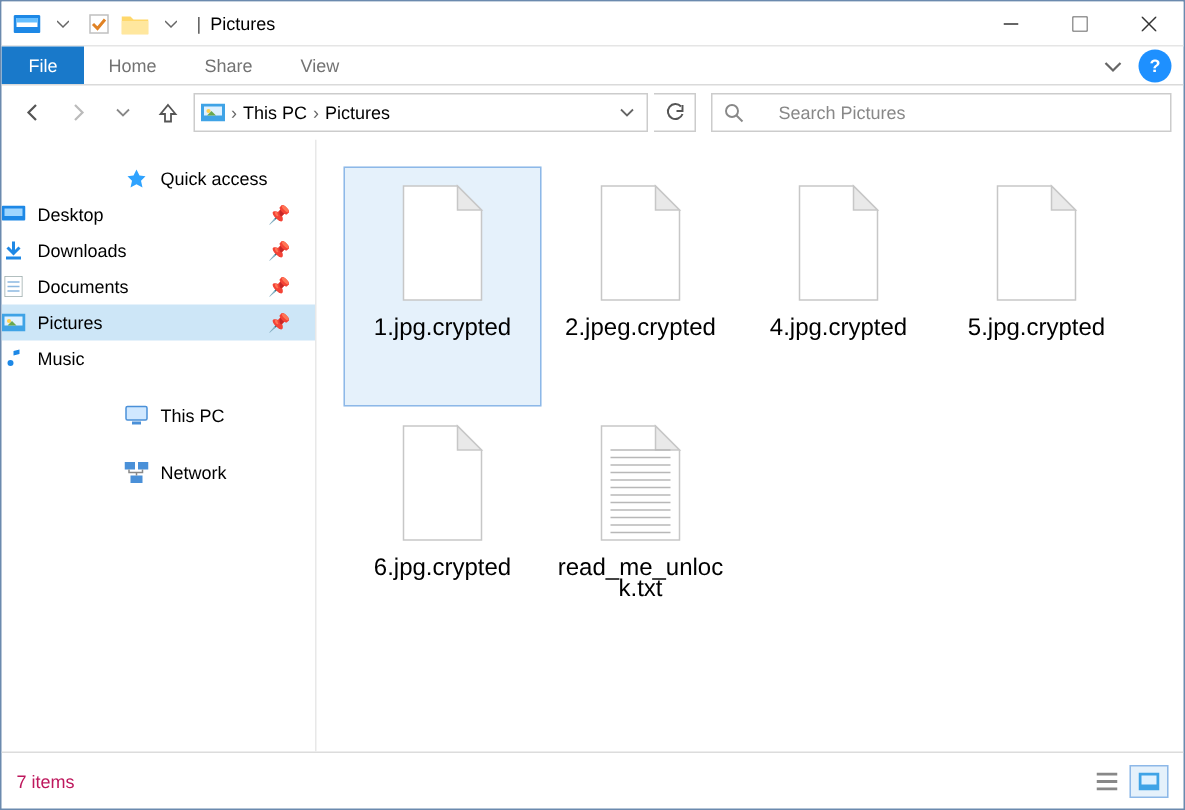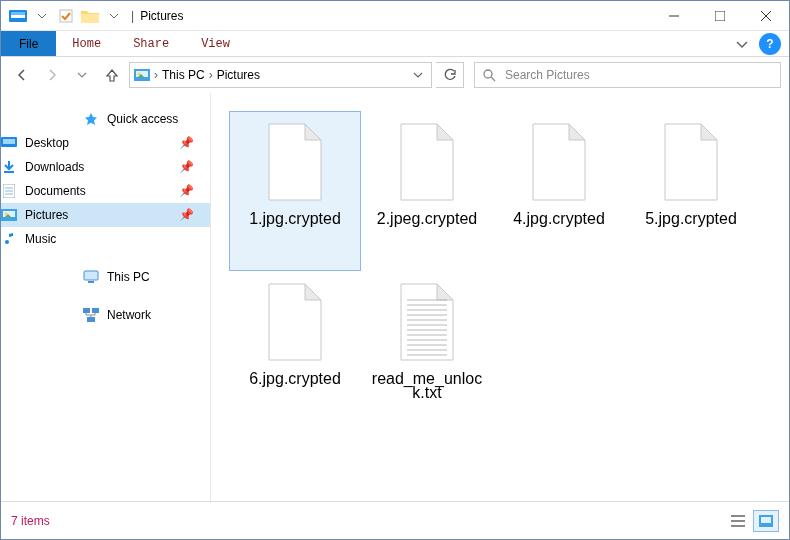--- a/index.html
+++ b/index.html
@@ -9,37 +9,37 @@
 .titlebar { height: 30px; display: flex; align-items: center; background: #fff; border-bottom: 1px solid #e5e5e5; }
 .titlebar .qat { display: flex; align-items: center; gap: 2px; padding-left: 6px; }
 .titlebar .qat-item { width: 22px; height: 22px; display:flex; align-items:center; justify-content:center; }
 .titlebar .title { margin-left: 6px; font-size: 12px; }
 .titlebar .spacer { flex: 1; }
 .titlebar .winbtn { width: 46px; height: 30px; display: flex; align-items: center; justify-content: center; font-family: inherit; }
 .winbtn svg { width: 10px; height: 10px; }
 
 
 .ribbon { height: 26px; display: flex; align-items: stretch; border-bottom: 1px solid #dadada; }
-.ribbon .file-tab { background:#1979ca; color:#000000; padding:0 18px; display:flex; align-items:center; font-size:12px; }
-.ribbon .tab { padding:0 16px; display:flex; align-items:center; color:#7f1d1d;font-family:Liberation Mono, monospace; }
+.ribbon .file-tab { background:#1979ca; color:#ffffff; padding:0 18px; display:flex; align-items:center; font-size:12px; }
+.ribbon .tab { padding:0 16px; display:flex; align-items:center; color:#737373; }
 .ribbon .rspace { flex:1; }
 .ribbon .collapse { width:30px; display:flex; align-items:center; justify-content:center; }
 .ribbon .help { width:22px; height:22px; margin:2px 8px 0 2px; border-radius:50%; background:#1e90ff; color:#fff; display:flex; align-items:center; justify-content:center; font-size:12px; font-weight:bold; }
 
 
 .navbar { height: 36px; display:flex; align-items:center; padding:4px 8px; gap:4px; }
 .nav-arrow { width:26px; height:26px; display:flex; align-items:center; justify-content:center; color:#999; }
 .nav-arrow.on { color:#555; }
 .addrbar { flex:1; height:26px; border:1px solid #ccc; display:flex; align-items:center; padding:0 4px; gap:2px; max-width:320px; }
 .addrbar .crumb { display:flex; align-items:center; gap:4px; }
 .addrbar .sep { color:#666; padding:0 2px; }
 .addrbar .aspacer { flex:1; }
 .addrbar .dd { color:#666; padding:0 4px; }
 .refresh { width:28px; height:26px; border:1px solid #ccc; border-left:none; display:flex; align-items:center; justify-content:center; }
-.searchbox { flex:1; height:26px; border:1px solid #ccc; display:flex; align-items:center; padding:0 6px; color:#888; gap:8px; margin-left:6px; }
+.searchbox { flex:1; height:26px; border:1px solid #ccc; display:flex; align-items:center; padding:0 6px; color:#888; gap:22px; margin-left:6px; }
 .searchbox input { border:none; outline:none; flex:1; font-size:12px; color:#333; }
 .searchbox input::placeholder { color:#888; }
 
 
 .main { flex:1; display:flex; overflow:hidden; }
 
 
 .sidebar { width:210px; border-right:1px solid #e8e8e8; padding-top:14px; overflow:hidden; }
 .sidebar .item { height:24px; display:flex; align-items:center; gap:8px; position:relative; white-space:nowrap; }
 .sidebar .item.group { padding-left:34px; font-weight:normal;margin-left:48px; }

